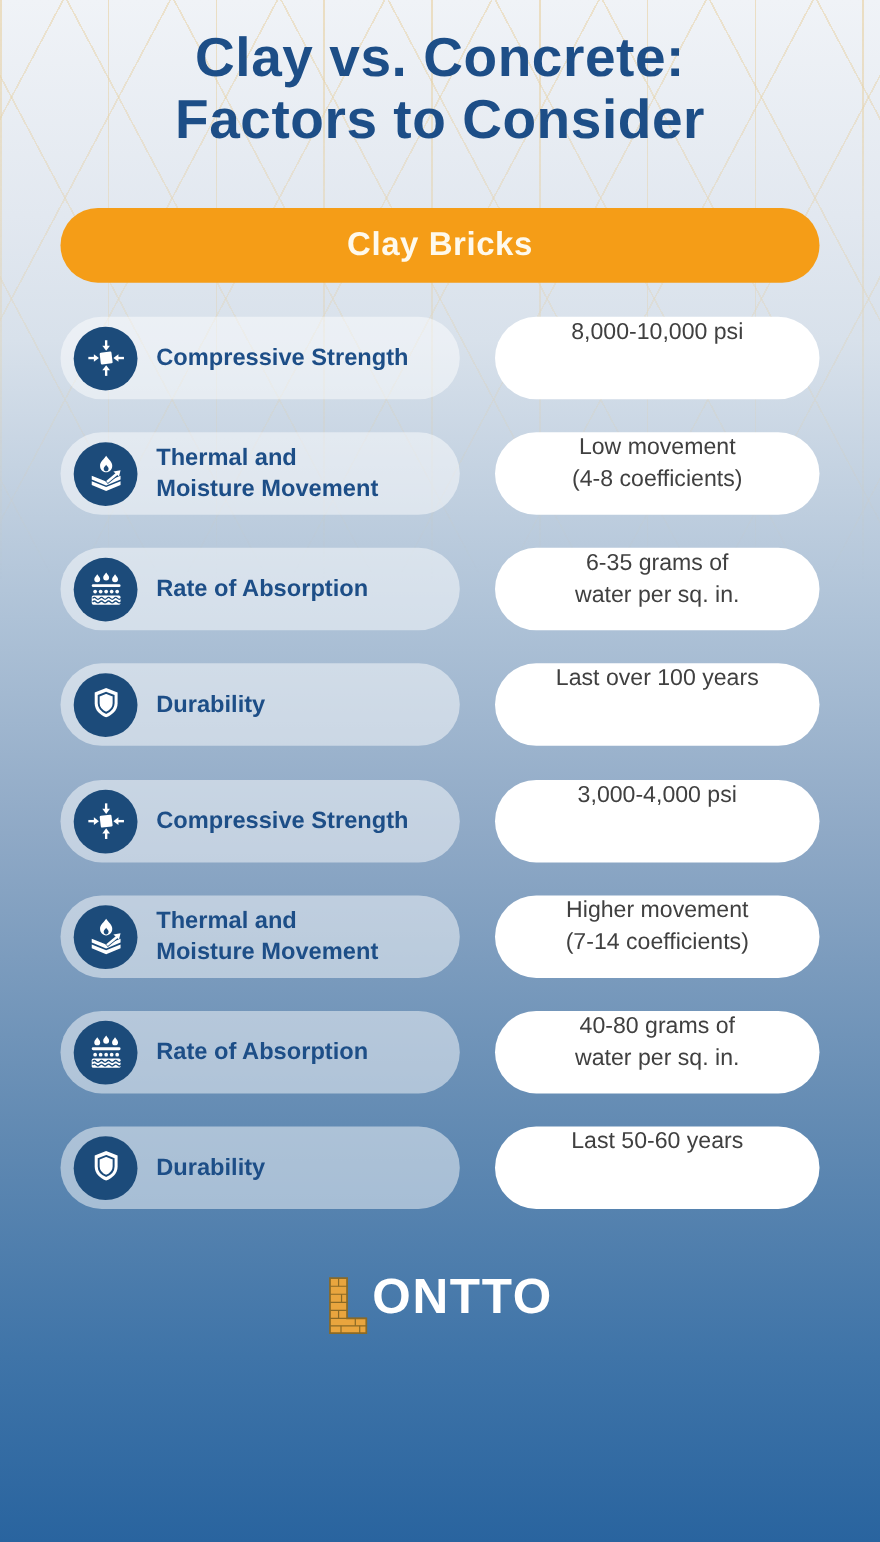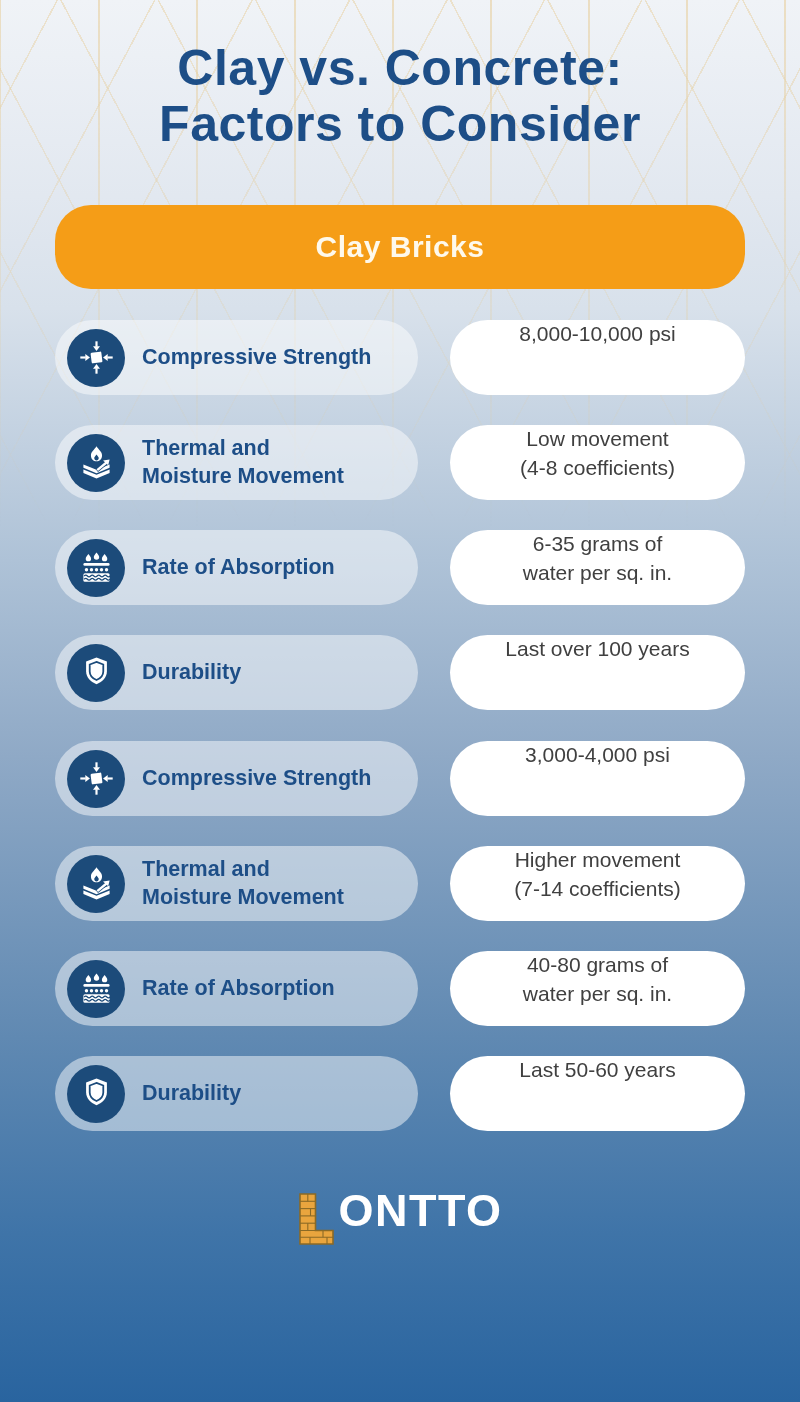--- a/index.html
+++ b/index.html
@@ -25,32 +25,32 @@
       repeating-linear-gradient(62deg,  rgba(230,202,146,.45) 0 1.5px, transparent 1.5px 86px),
       repeating-linear-gradient(-62deg, rgba(230,202,146,.45) 0 1.5px, transparent 1.5px 86px);
     -webkit-mask-image:linear-gradient(to bottom, rgba(0,0,0,.95) 0%, rgba(0,0,0,.55) 40%, transparent 85%);
     mask-image:linear-gradient(to bottom, rgba(0,0,0,.95) 0%, rgba(0,0,0,.55) 40%, transparent 85%);
     z-index:0;
   }
   .content{position:relative;z-index:1;}
   .multiline{white-space:pre-line;}
 
   .title{
-    padding-top:40px;
+    padding-top:24px;
     text-align:center;
     color:#1D4E87;
     font-size:50px;
     font-weight:700;
     line-height:1.12;
     letter-spacing:.5px;
   }
 
   .banner{
     margin:53px 55px 0 55px;
-    height:84px;
+    height:68px;
     border-radius:36px;
     background:#F59D17;
     display:flex;align-items:center;justify-content:center;
     color:#FEF9EC;
     font-size:30px;font-weight:700;letter-spacing:.5px;
   }
 
   .rows{margin:31px 55px 0 55px;}
   .row{
     display:flex;gap:32px;

